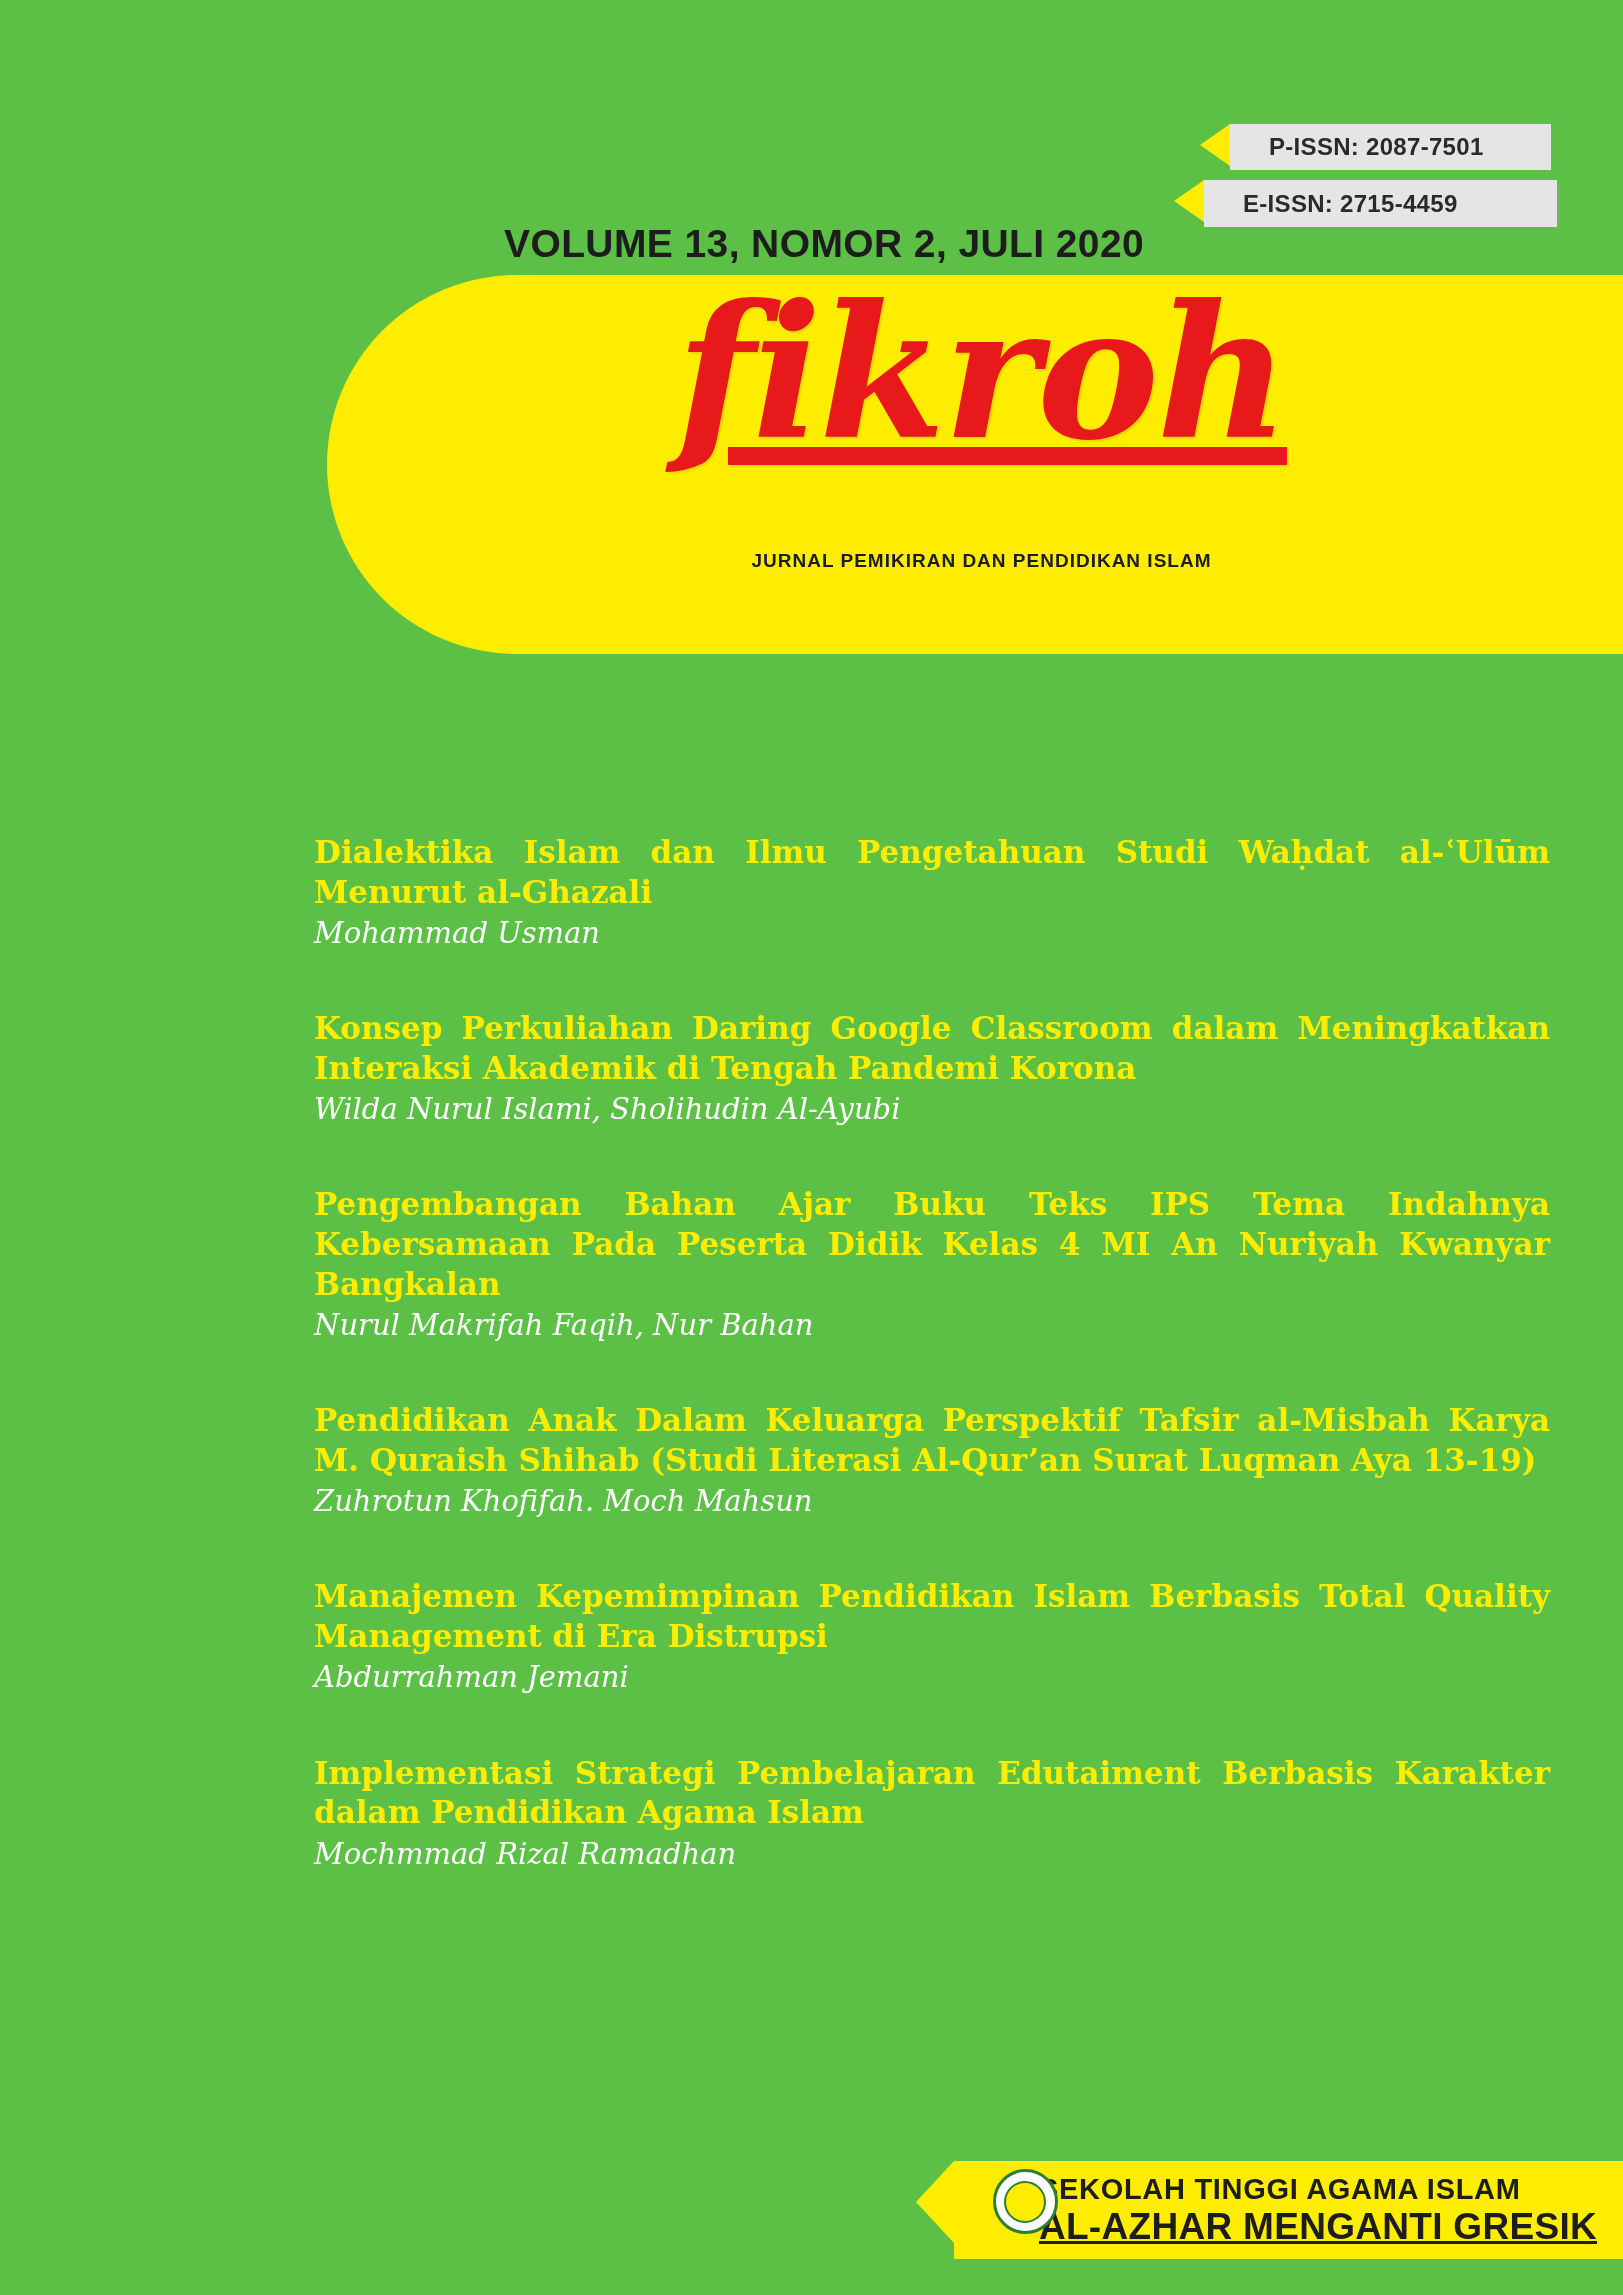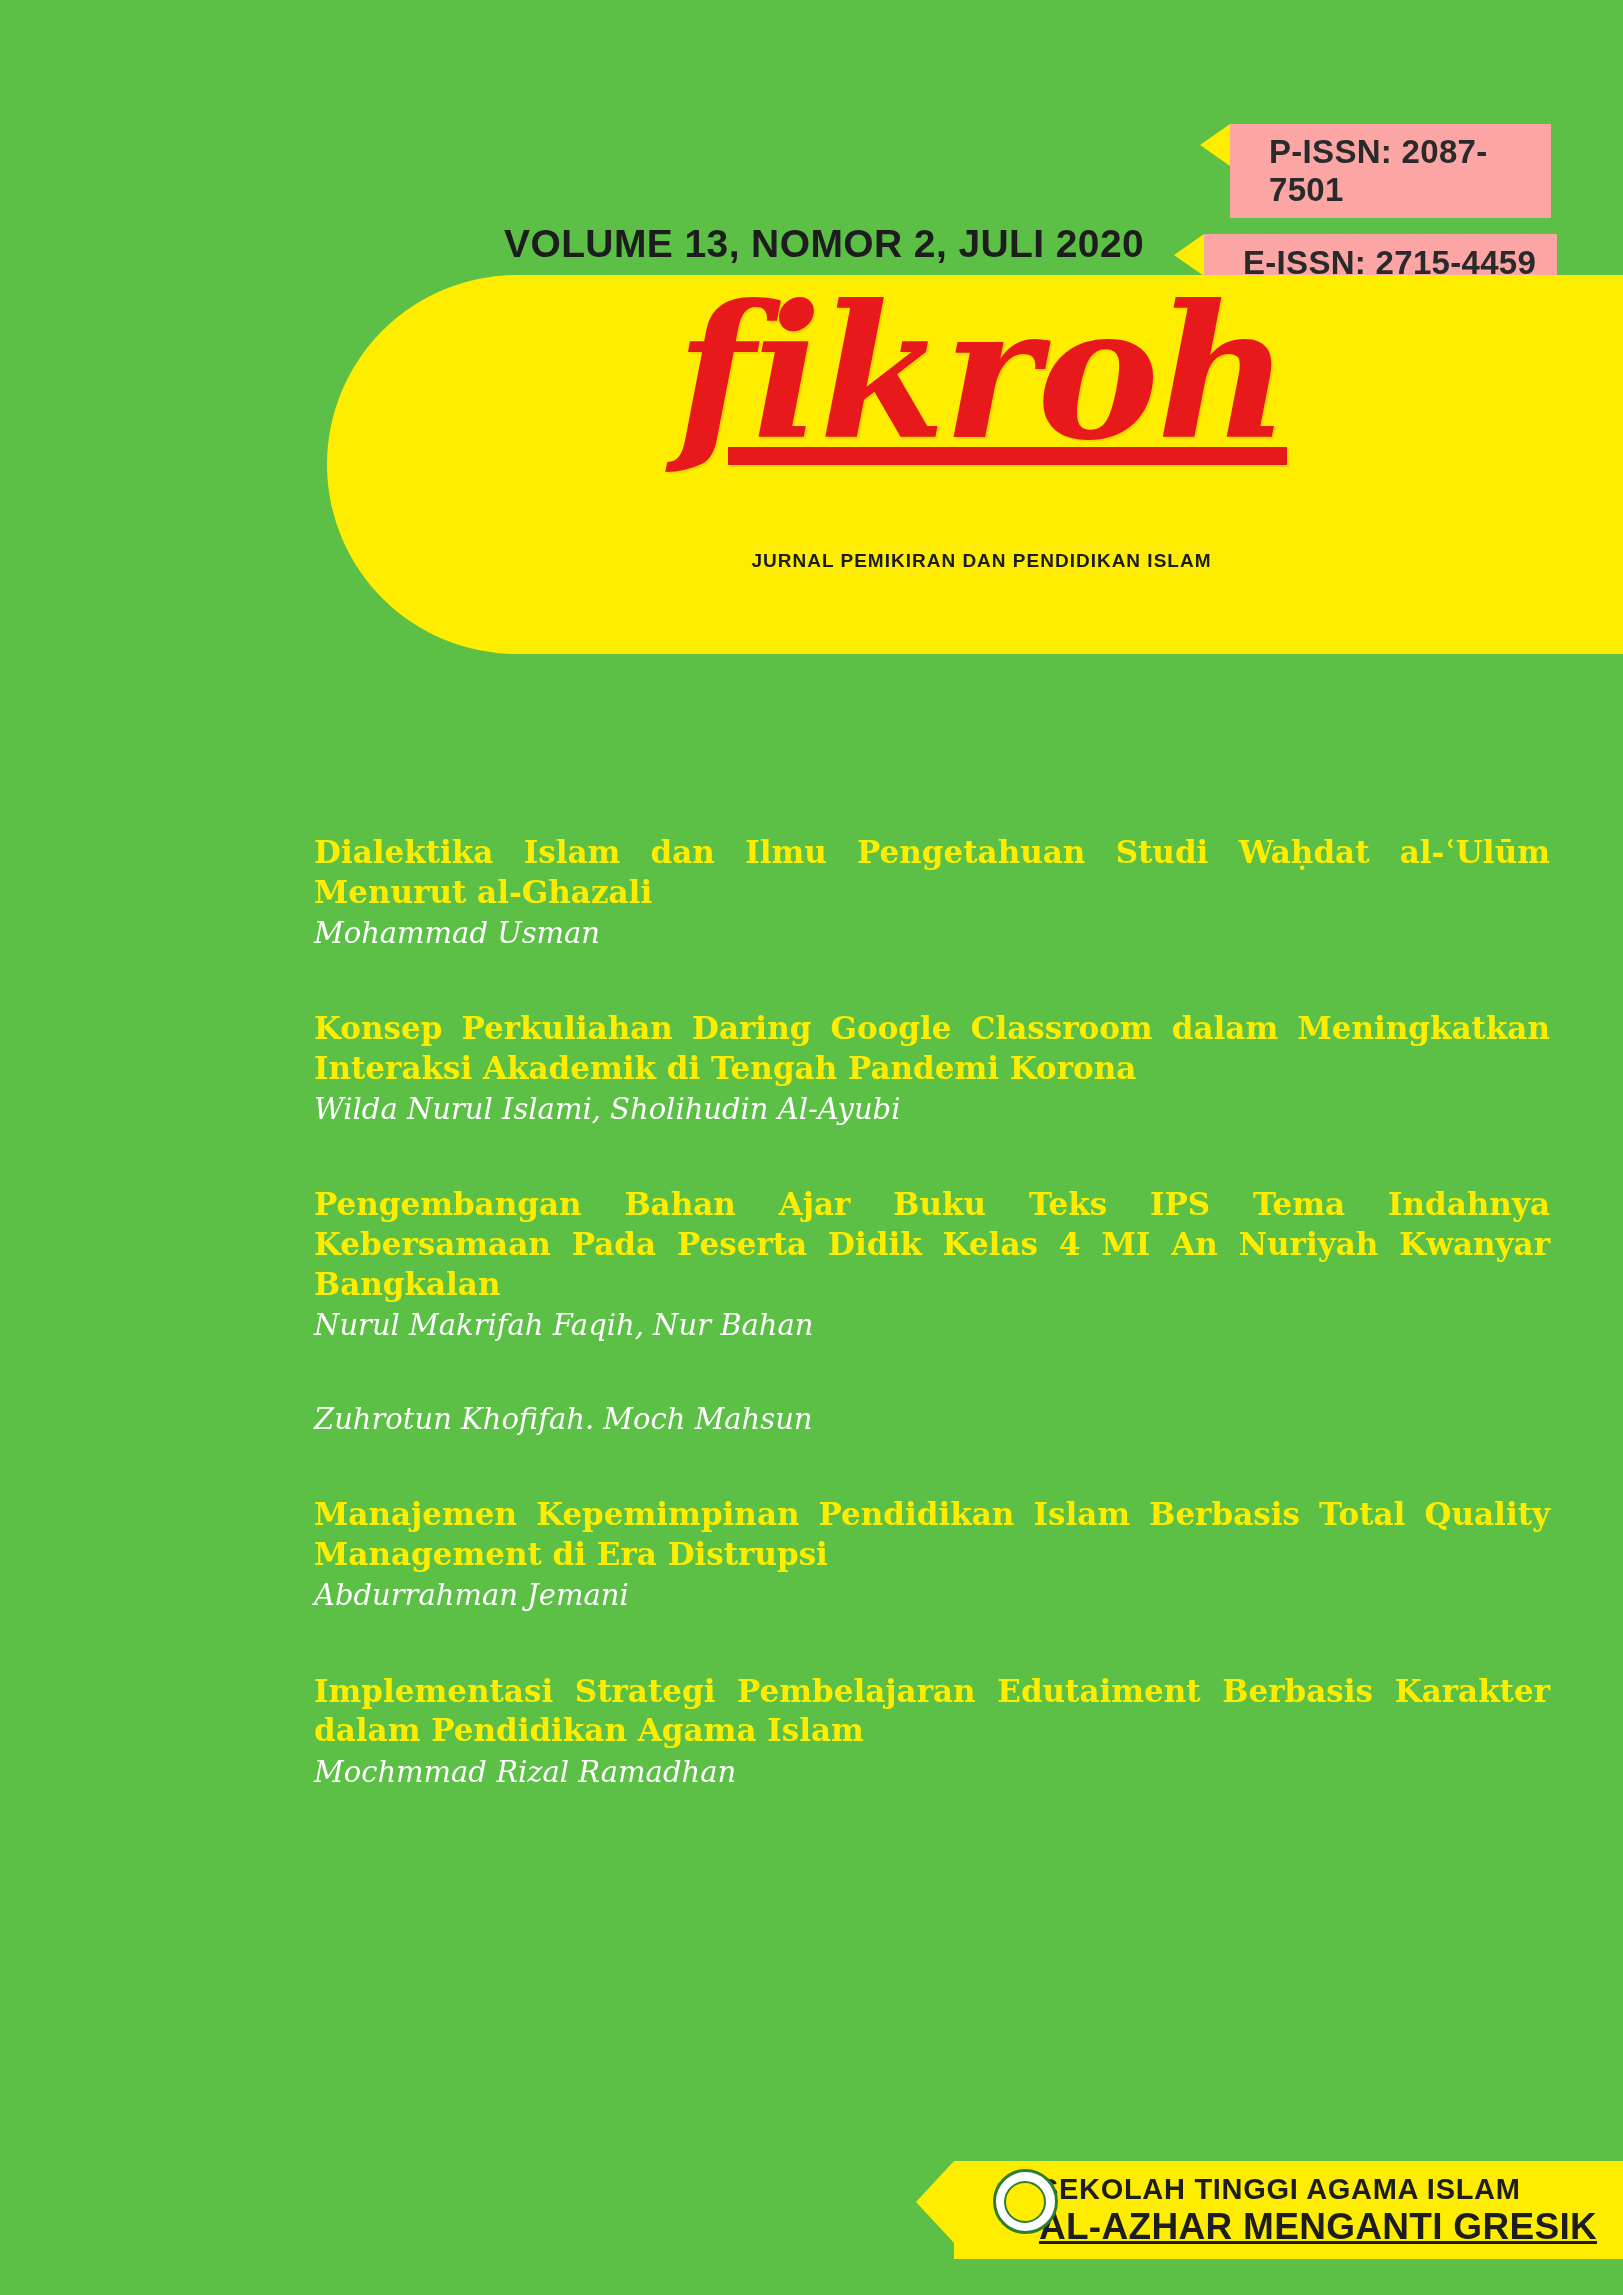--- a/index.html
+++ b/index.html
@@ -17,27 +17,27 @@
 
   
   .issn-block {
     position: absolute;
     top: 124px;
     right: 0;
     width: 393px;
   }
   .issn-tag {
     position: relative;
-    background: #fca5a5;
+    background: #e5e5e5;
     color: #2a2a2a;
     font-weight: bold;
-    font-size: 33px;
+    font-size: 24px;
     letter-spacing: 0.3px;
     padding: 9.2px 17px 9.2px 39px;
-    margin-bottom: 16px;
+    margin-bottom: 10px;
     width: 321px;
     box-sizing: border-box;
     text-align: left;
   }
   .issn-tag::before {
     content: "";
     position: absolute;
     left: -30px;
     top: 0;
     width: 0;
@@ -218,20 +218,21 @@
     <p class="article-title">Konsep Perkuliahan Daring Google Classroom dalam Meningkatkan Interaksi Akademik di Tengah Pandemi Korona</p>
     <p class="article-authors">Wilda Nurul Islami, Sholihudin Al-Ayubi</p>
   </div>
 
   <div class="article">
     <p class="article-title">Pengembangan Bahan Ajar Buku Teks IPS Tema Indahnya Kebersamaan Pada Peserta Didik Kelas 4 MI An Nuriyah Kwanyar Bangkalan</p>
     <p class="article-authors">Nurul Makrifah Faqih, Nur Bahan</p>
   </div>
 
   <div class="article">
+    <p class="article-title">Pendidikan Anak Dalam Keluarga Perspektif Tafsir al-Misbah Karya M. Quraish Shihab (Studi Literasi Al-Qur’an Surat Luqman Aya 13-19)</p>
     <p class="article-authors">Zuhrotun Khofifah. Moch Mahsun</p>
   </div>
 
   <div class="article">
     <p class="article-title">Manajemen Kepemimpinan Pendidikan Islam Berbasis Total Quality Management di Era Distrupsi</p>
     <p class="article-authors">Abdurrahman Jemani</p>
   </div>
 
   <div class="article">
     <p class="article-title">Implementasi Strategi Pembelajaran Edutaiment Berbasis Karakter dalam Pendidikan Agama Islam</p>

